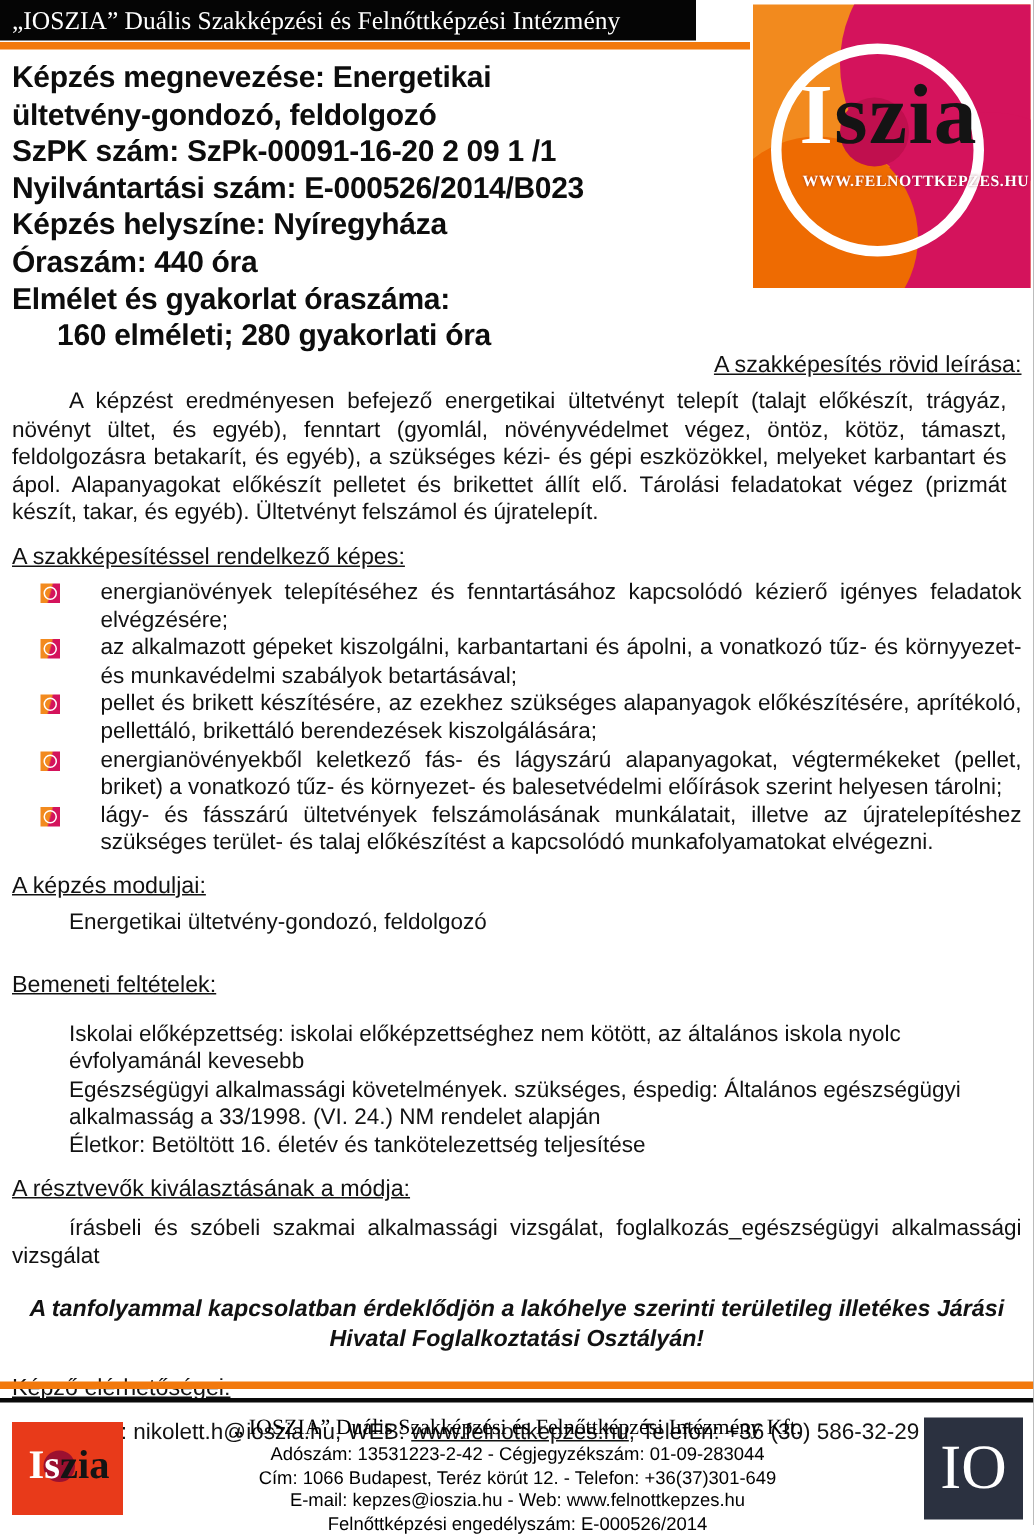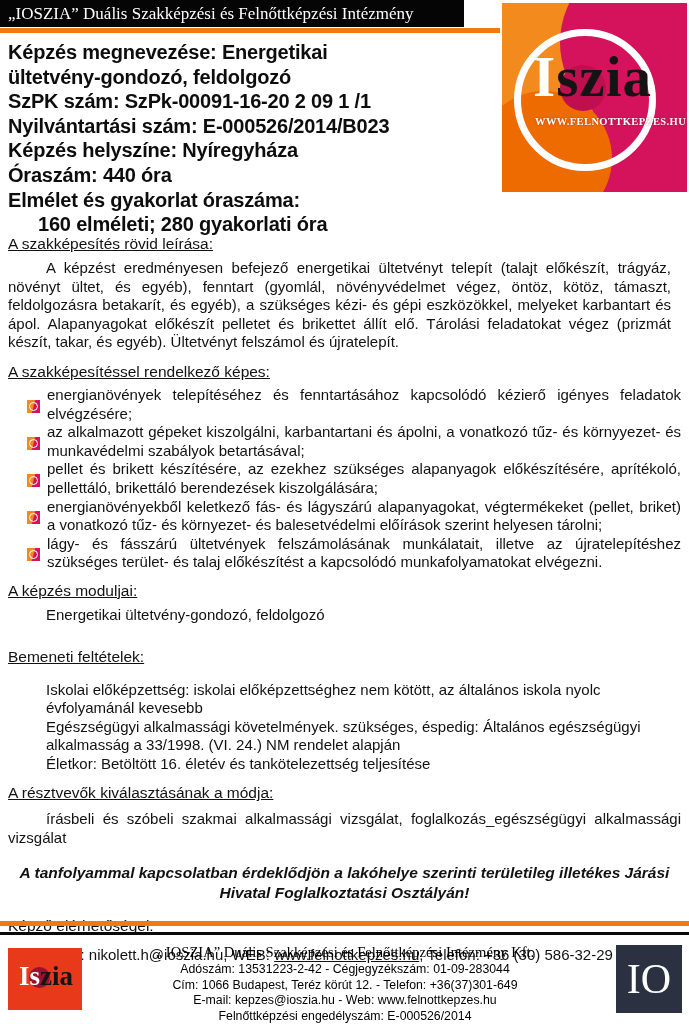--- a/index.html
+++ b/index.html
@@ -51,31 +51,31 @@
   
   .content{position:absolute;left:8px;top:234px;width:673px;font-size:15px;line-height:18.6px;}
   .sec-h{
     font-size:15.5px;text-decoration:underline;margin:0;
     font-weight:normal;line-height:19px;
   }
   .para{
     margin:6px 10px 0 0;text-align:justify;text-indent:38px;
   }
   .list{margin-top:5px;}
-  .bullet-row{display:flex;align-items:center;}
+  .bullet-row{display:flex;align-items:flex-start;gap:20px;}
   .bullet-icon{
     flex:none;width:13px;height:13px;margin:3px 7px 0 19px;position:relative;
     background:linear-gradient(105deg,#F28A1E 46%,#D4135C 54%);
   }
   .bullet-icon::after{
     content:"";position:absolute;left:2px;top:2px;width:7px;height:7px;
     border:1.5px solid #fff;border-radius:50%;
   }
   .bullet-text{flex:1;text-align:justify;}
-  .h-desc{margin-top:0;}
+  .h-desc{margin-top:0;text-align:right;}
   .h-comp{margin-top:10px;}
   .h-mod{margin-top:9px;}
   .h-entry{margin-top:22px;}
   .h-sel{margin-top:10px;}
   .h-contact{margin-top:13px;}
   .mod-line{margin:6px 0 0 38px;}
   .entry-block{margin:15px 0 0 38px;width:600px;}
   .sel-para{margin-top:8px;text-align:justify;text-indent:38px;}
   .notice{
     margin:14px 4px 0 4px;text-align:center;

